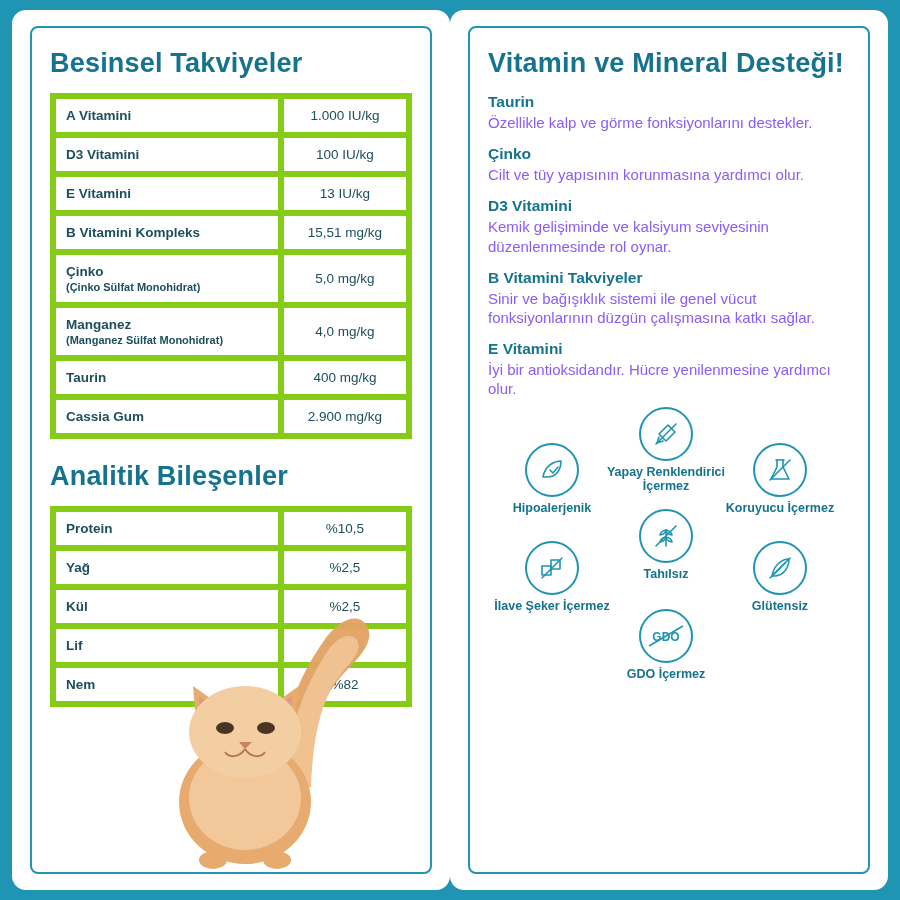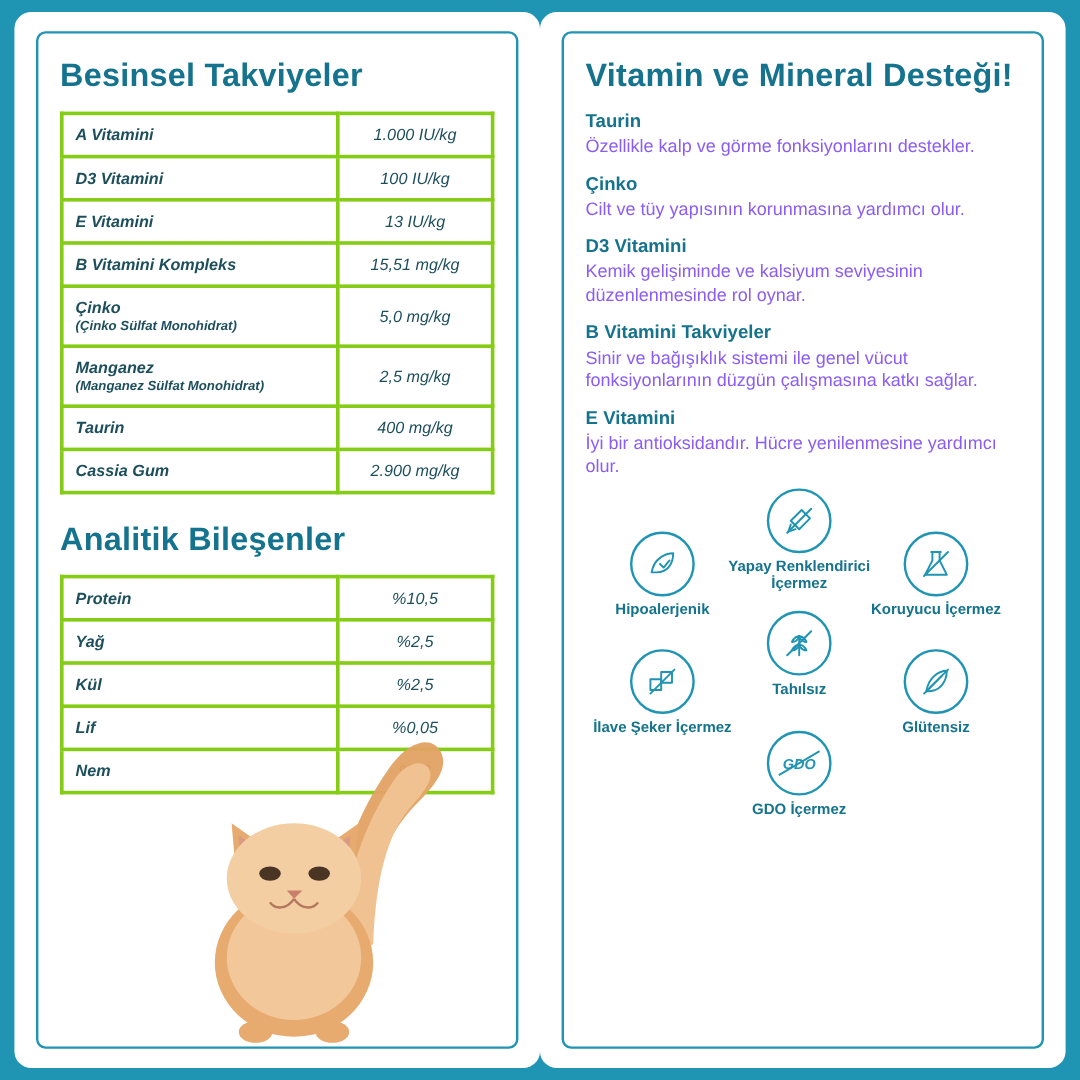--- a/index.html
+++ b/index.html
@@ -40,24 +40,23 @@
     line-height: 1.15;
   }
   h1.second { margin-top: 22px; }
   table {
     width: 100%;
     border-collapse: collapse;
     font-size: 13.5px;
     color: #1d4e5c;
   }
   table td {
-    border: 3px solid #84cc16;
+    border: 6px solid #84cc16;
     padding: 9px 10px;
     vertical-align: middle;
-    font-style: italic;
   }
   table td.label { width: 64%; font-weight: 600; }
   table td.value { text-align: center; font-weight: 400; }
   td .sub { display: block; font-size: 11px; font-weight: 600; margin-top: 2px; }
 
   
   .sec { margin-bottom: 13px; }
   .sec h2 {
     color: #15738d;
     font-size: 15.5px;
@@ -80,21 +79,20 @@
     width: 140px;
     text-align: center;
   }
   .badge .circle {
     width: 54px; height: 54px;
     border: 2px solid #1f94b3;
     border-radius: 50%;
     margin: 0 auto 4px auto;
     display: flex; align-items: center; justify-content: center;
     color: #a21caf;
-    font-style: italic;
   }
   .badge .cap {
     color: #15738d;
     font-size: 12.5px;
     font-weight: 600;
     line-height: 1.15;
   }
   .cat {
     position: absolute;
     left: 95px; bottom: 0;
@@ -129,21 +127,21 @@
             <tr>
               <td class="label">B Vitamini Kompleks</td>
               <td class="value">15,51 mg/kg</td>
             </tr>
             <tr>
               <td class="label">Çinko<span class="sub">(Çinko Sülfat Monohidrat)</span></td>
               <td class="value">5,0 mg/kg</td>
             </tr>
             <tr>
               <td class="label">Manganez<span class="sub">(Manganez Sülfat Monohidrat)</span></td>
-              <td class="value">2,5 mg/kg</td>
+              <td class="value">4,0 mg/kg</td>
             </tr>
             <tr>
               <td class="label">Taurin</td>
               <td class="value">400 mg/kg</td>
             </tr>
             <tr>
               <td class="label">Cassia Gum</td>
               <td class="value">2.900 mg/kg</td>
             </tr>
           </tbody>

